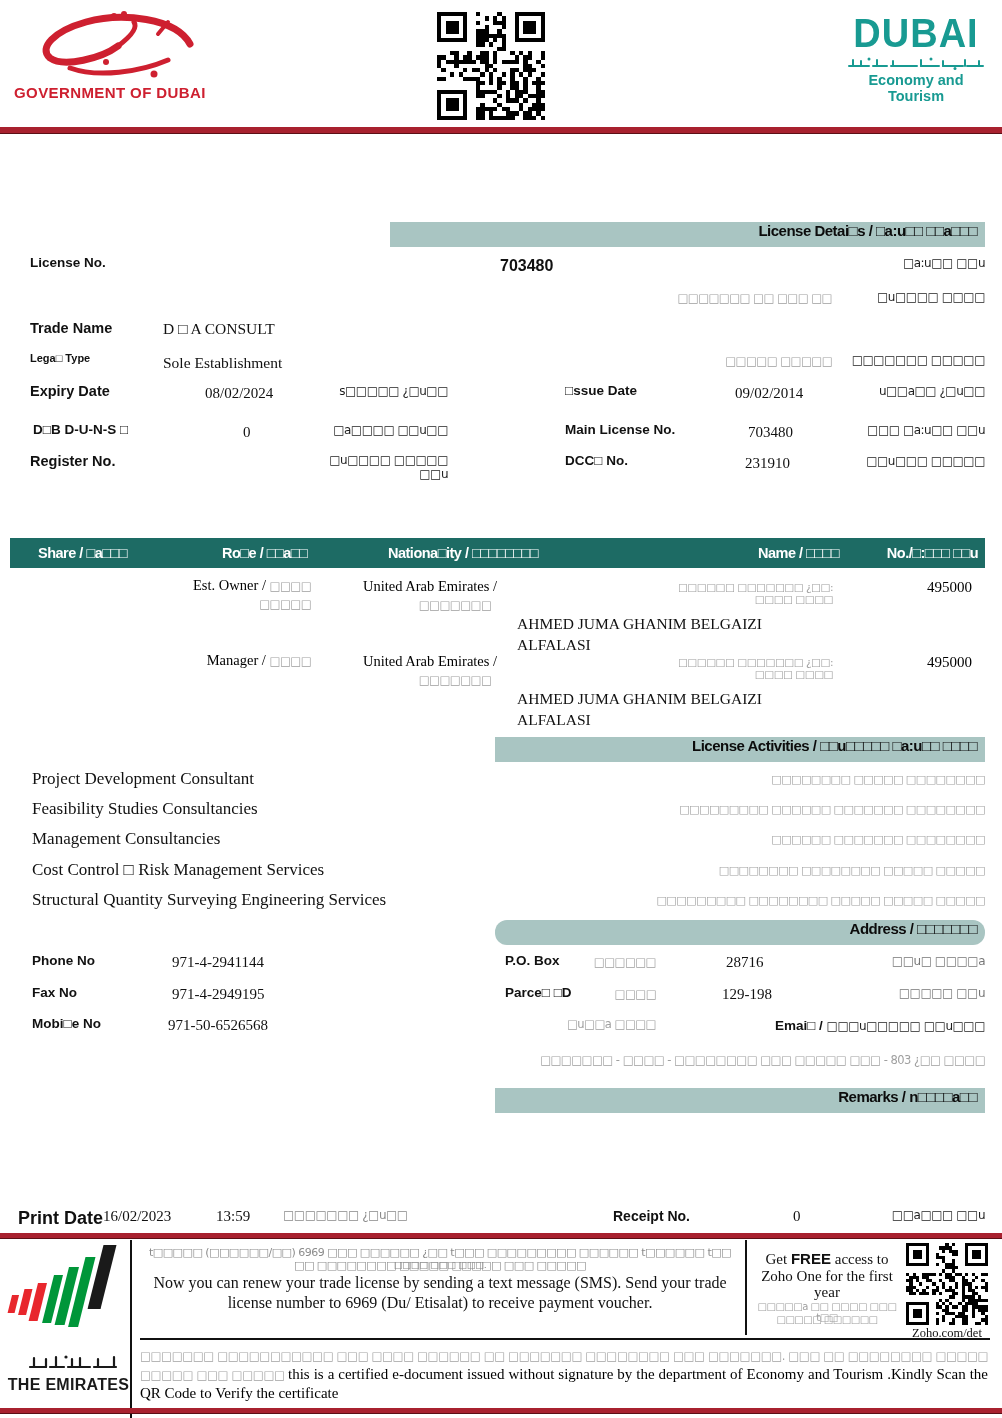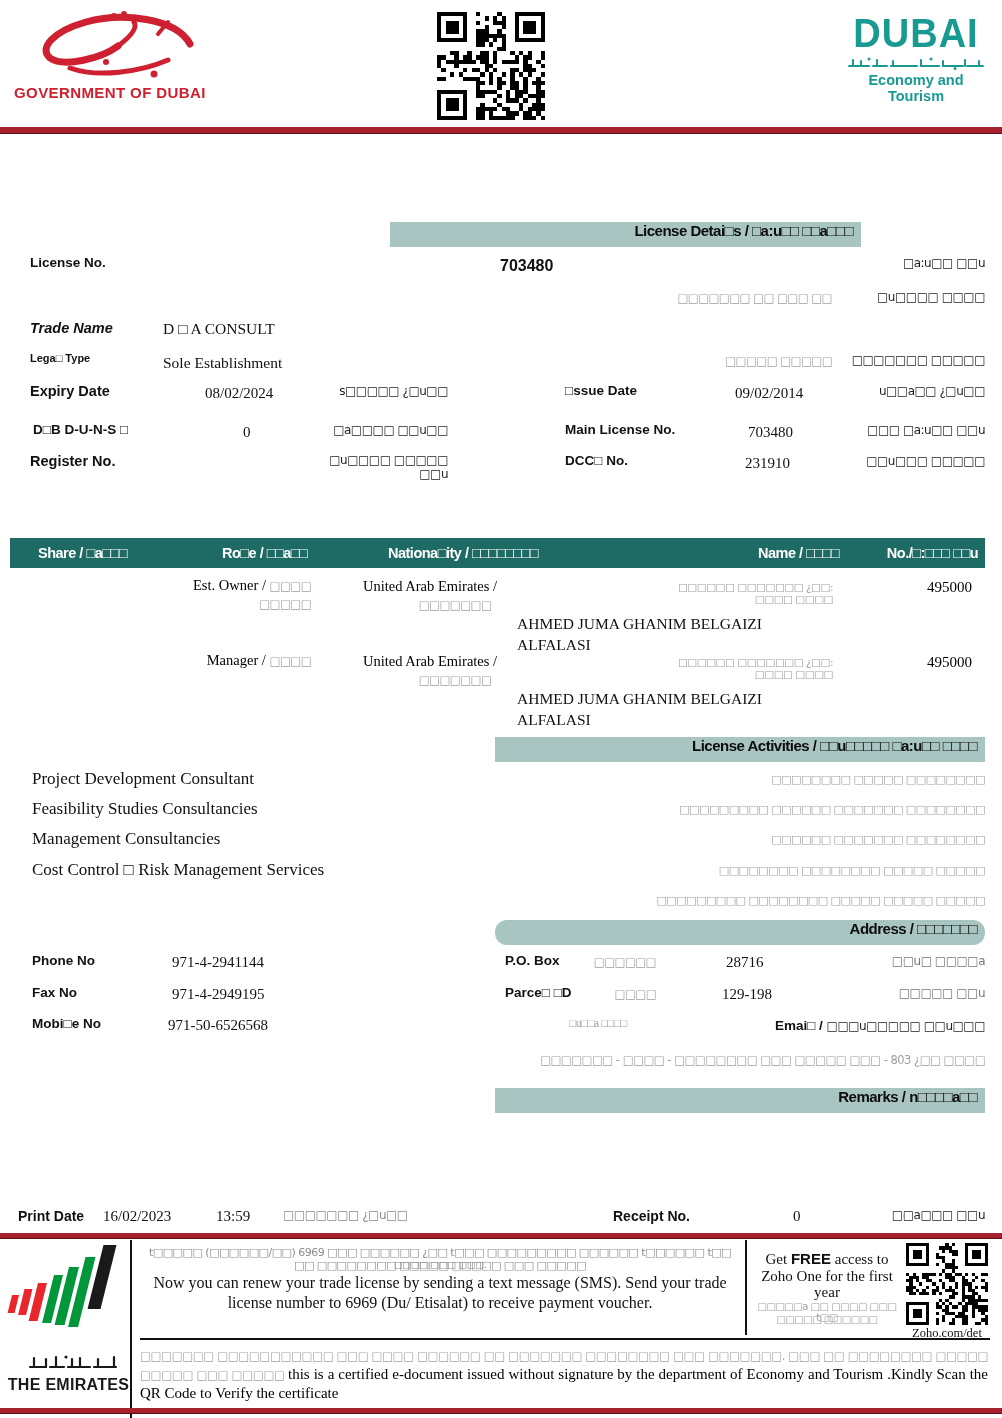--- a/index.html
+++ b/index.html
@@ -258,30 +258,30 @@
         <circle cx="22" cy="3" r="1.5"></circle>
         <circle cx="84" cy="3" r="1.5"></circle>
         <circle cx="108" cy="12.5" r="1.5"></circle>
       </g>
   </svg>
   <div class="abs" style="left:841px;top:72px;width:150px;text-align:center;font:bold 14.5px 'Liberation Sans',sans-serif;color:#189a92;">Economy and Tourism</div>
 
   <div class="abs redline" style="left:0;top:127px;width:1002px;height:6px;"></div>
 
 
-  <div class="abs secbar tofu" style="left:390px;top:222px;width:471px;">License Detai□s  /  □a:u□□ □□a□□□</div>
+  <div class="abs secbar tofu" style="left:390px;top:222px;width:595px;">License Detai□s  /  □a:u□□ □□a□□□</div>
 
   <div class="abs lbl" style="left:30px;top:255px;">License No.</div>
   <div class="abs valb" style="left:500px;top:257px;">703480</div>
   <div class="abs tofu dark" style="left:780px;top:256px;width:205px;text-align:right;">□a:u□□  □□u</div>
 
   <div class="abs tofu gray" style="left:600px;top:291px;width:232px;text-align:right;">□□□□□□□ □□ □□□ □□</div>
   <div class="abs tofu dark" style="left:800px;top:290px;width:185px;text-align:right;">□u□□□□  □□□□</div>
 
-  <div class="abs lbl" style="left:30px;top:320px;font-size:14.5px;font-style:italic;">Trade Name</div>
+  <div class="abs lbl" style="left:30px;top:320px;font-size:14.5px;">Trade Name</div>
   <div class="abs val" style="left:163px;top:320px;font-size:15.5px;">D □ A CONSULT</div>
 
   <div class="abs lbl" style="left:30px;top:352px;font-size:11px;">Lega□ Type</div>
   <div class="abs val" style="left:163px;top:354px;font-size:15.5px;">Sole  Establishment</div>
   <div class="abs tofu gray" style="left:680px;top:354px;width:152px;text-align:right;">□□□□□ □□□□□</div>
   <div class="abs tofu dark" style="left:800px;top:353px;width:185px;text-align:right;">□□□□□□□  □□□□□</div>
 
   <div class="abs lbl" style="left:30px;top:383px;font-size:14.5px;">Expiry Date</div>
   <div class="abs val" style="left:205px;top:385px;">08/02/2024</div>
   <div class="abs tofu dark" style="left:330px;top:384px;width:118px;text-align:right;">s□□□□□  ¿□u□□</div>
@@ -335,20 +335,21 @@
   <div class="abs secbar tofu" style="left:495px;top:737px;width:490px;">License Activities  /  □□u□□□□□ □a:u□□ □□□□</div>
 
   <div class="abs act-en" style="left:32px;top:769px;">Project  Development  Consultant</div>
   <div class="abs tofu gray" style="left:600px;top:773px;width:385px;text-align:right;font-size:11px;">□□□□□□□□ □□□□□ □□□□□□□□</div>
   <div class="abs act-en" style="left:32px;top:799px;">Feasibility  Studies  Consultancies</div>
   <div class="abs tofu gray" style="left:600px;top:803px;width:385px;text-align:right;font-size:11px;">□□□□□□□□□ □□□□□□ □□□□□□□ □□□□□□□□</div>
   <div class="abs act-en" style="left:32px;top:829px;">Management  Consultancies</div>
   <div class="abs tofu gray" style="left:600px;top:833px;width:385px;text-align:right;font-size:11px;">□□□□□□ □□□□□□□ □□□□□□□□</div>
   <div class="abs act-en" style="left:32px;top:860px;">Cost   Control   □   Risk   Management   Services</div>
   <div class="abs tofu gray" style="left:600px;top:864px;width:385px;text-align:right;font-size:11px;">□□□□□□□□ □□□□□□□□ □□□□□ □□□□□</div>
+  <div class="abs act-en" style="left:32px;top:890px;">Structural  Quantity  Surveying  Engineering  Services</div>
   <div class="abs tofu gray" style="left:600px;top:894px;width:385px;text-align:right;font-size:11px;">□□□□□□□□□ □□□□□□□□ □□□□□ □□□□□ □□□□□</div>
 
   <div class="abs secbar tofu" style="left:495px;top:920px;width:490px;border-radius:12px;">Address  /  □□□□□□□</div>
 
   <div class="abs lbl" style="left:32px;top:953px;">Phone No</div>
   <div class="abs val" style="left:172px;top:954px;">971-4-2941144</div>
   <div class="abs tofu gray" style="left:560px;top:955px;width:96px;text-align:right;">□□□□□□</div>
 
   <div class="abs lbl" style="left:505px;top:953px;">P.O. Box</div>
   <div class="abs val" style="left:726px;top:954px;">28716</div>
@@ -357,31 +358,31 @@
   <div class="abs lbl" style="left:32px;top:985px;">Fax No</div>
   <div class="abs val" style="left:172px;top:986px;">971-4-2949195</div>
   <div class="abs tofu gray" style="left:560px;top:987px;width:96px;text-align:right;">□□□□</div>
 
   <div class="abs lbl" style="left:505px;top:985px;">Parce□  □D</div>
   <div class="abs val" style="left:722px;top:986px;">129-198</div>
   <div class="abs tofu dark" style="left:800px;top:986px;width:185px;text-align:right;color:#777;">□□□□□ □□u</div>
 
   <div class="abs lbl" style="left:32px;top:1016px;">Mobi□e No</div>
   <div class="abs val" style="left:168px;top:1017px;">971-50-6526568</div>
-  <div class="abs tofu gray" style="left:540px;top:1017px;width:116px;text-align:center;font-family:Liberation Serif, serif;">□u□□a □□□□</div>
+  <div class="abs tofu gray" style="left:540px;top:1017px;width:116px;text-align:right;">□u□□a □□□□</div>
 
   <div class="abs" style="left:640px;top:1016px;width:345px;text-align:right;">
     <span class="lbl">Emai□ / </span><span class="tofu dark">□□□u□□□□□ □□u□□□</span>
   </div>
 
   <div class="abs tofu gray" style="left:500px;top:1053px;width:485px;text-align:right;font-size:11.5px;">□□□□□□□   -  □□□□  -  □□□□□□□□  □□□  □□□□□  □□□  -  803  ¿□□  □□□□</div>
 
   <div class="abs secbar tofu" style="left:495px;top:1088px;width:490px;">Remarks  /  n□□□□a□□</div>
 
-  <div class="abs lbl" style="left:18px;top:1208px;font-size:14px;">Print Date</div>
+  <div class="abs lbl" style="left:18px;top:1208px;font-size:18px;">Print Date</div>
   <div class="abs val" style="left:103px;top:1208px;">16/02/2023</div>
   <div class="abs val" style="left:216px;top:1208px;">13:59</div>
   <div class="abs tofu dark" style="left:283px;top:1208px;color:#8a8a8a;">□□□□□□□ ¿□u□□</div>
   <div class="abs lbl" style="left:613px;top:1208px;font-size:14px;">Receipt No.</div>
   <div class="abs val" style="left:793px;top:1208px;">0</div>
   <div class="abs tofu dark" style="left:800px;top:1208px;width:185px;text-align:right;">□□a□□□  □□u</div>
 
   <div class="abs redline" style="left:0;top:1233px;width:1002px;height:5px;"></div>
 
   <svg class="abs" style="left:5px;top:1243px;" width="125" height="105" viewBox="0 0 125 105">

